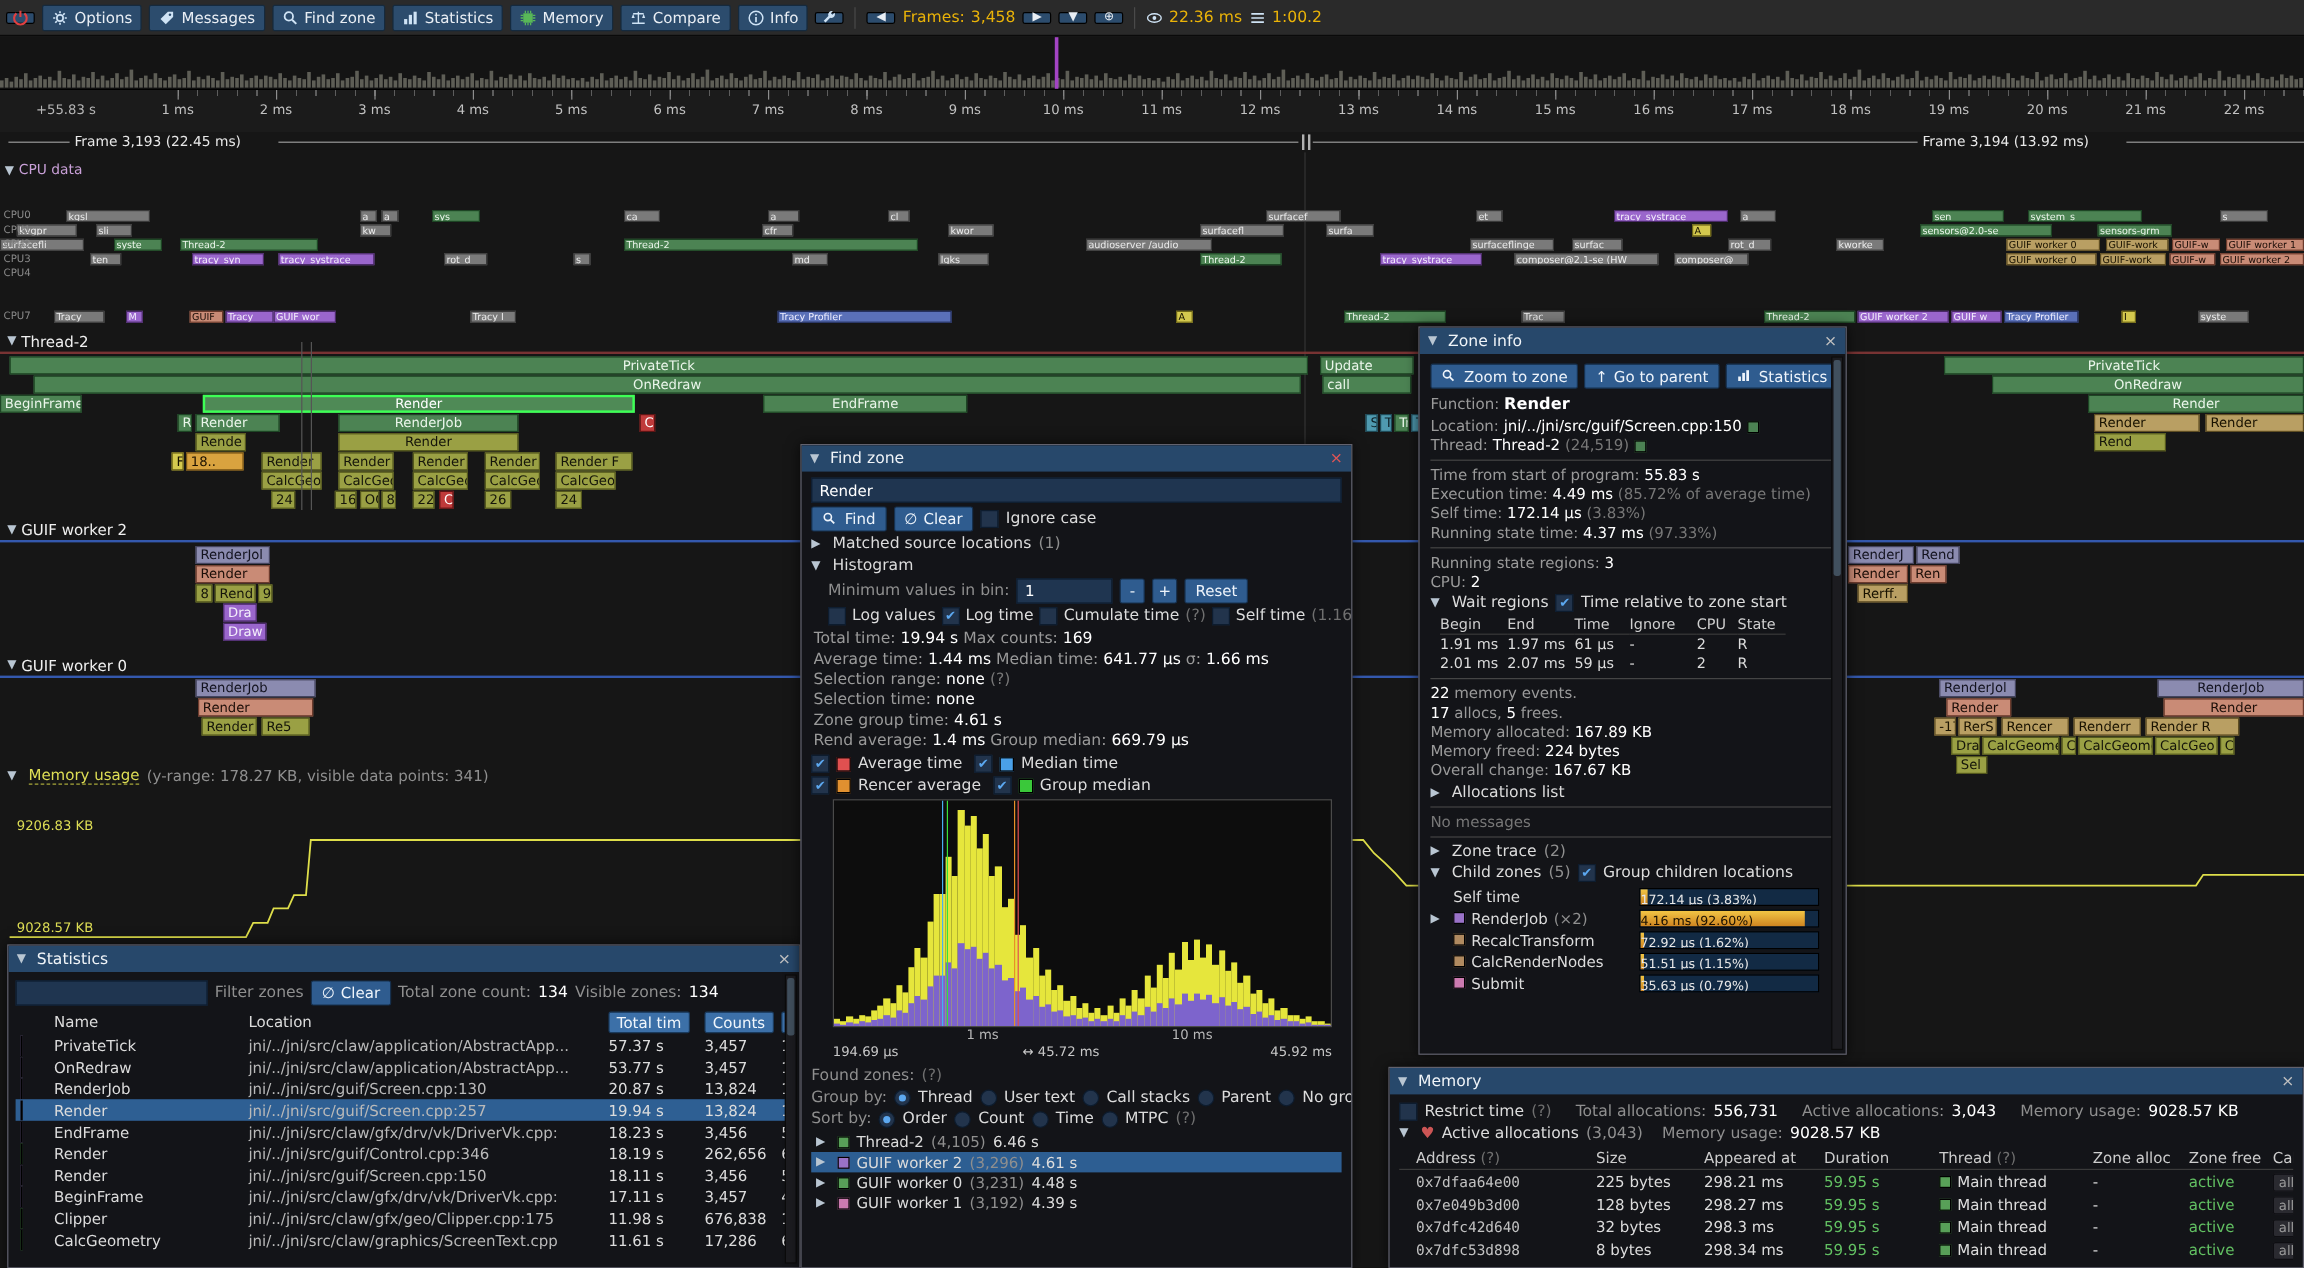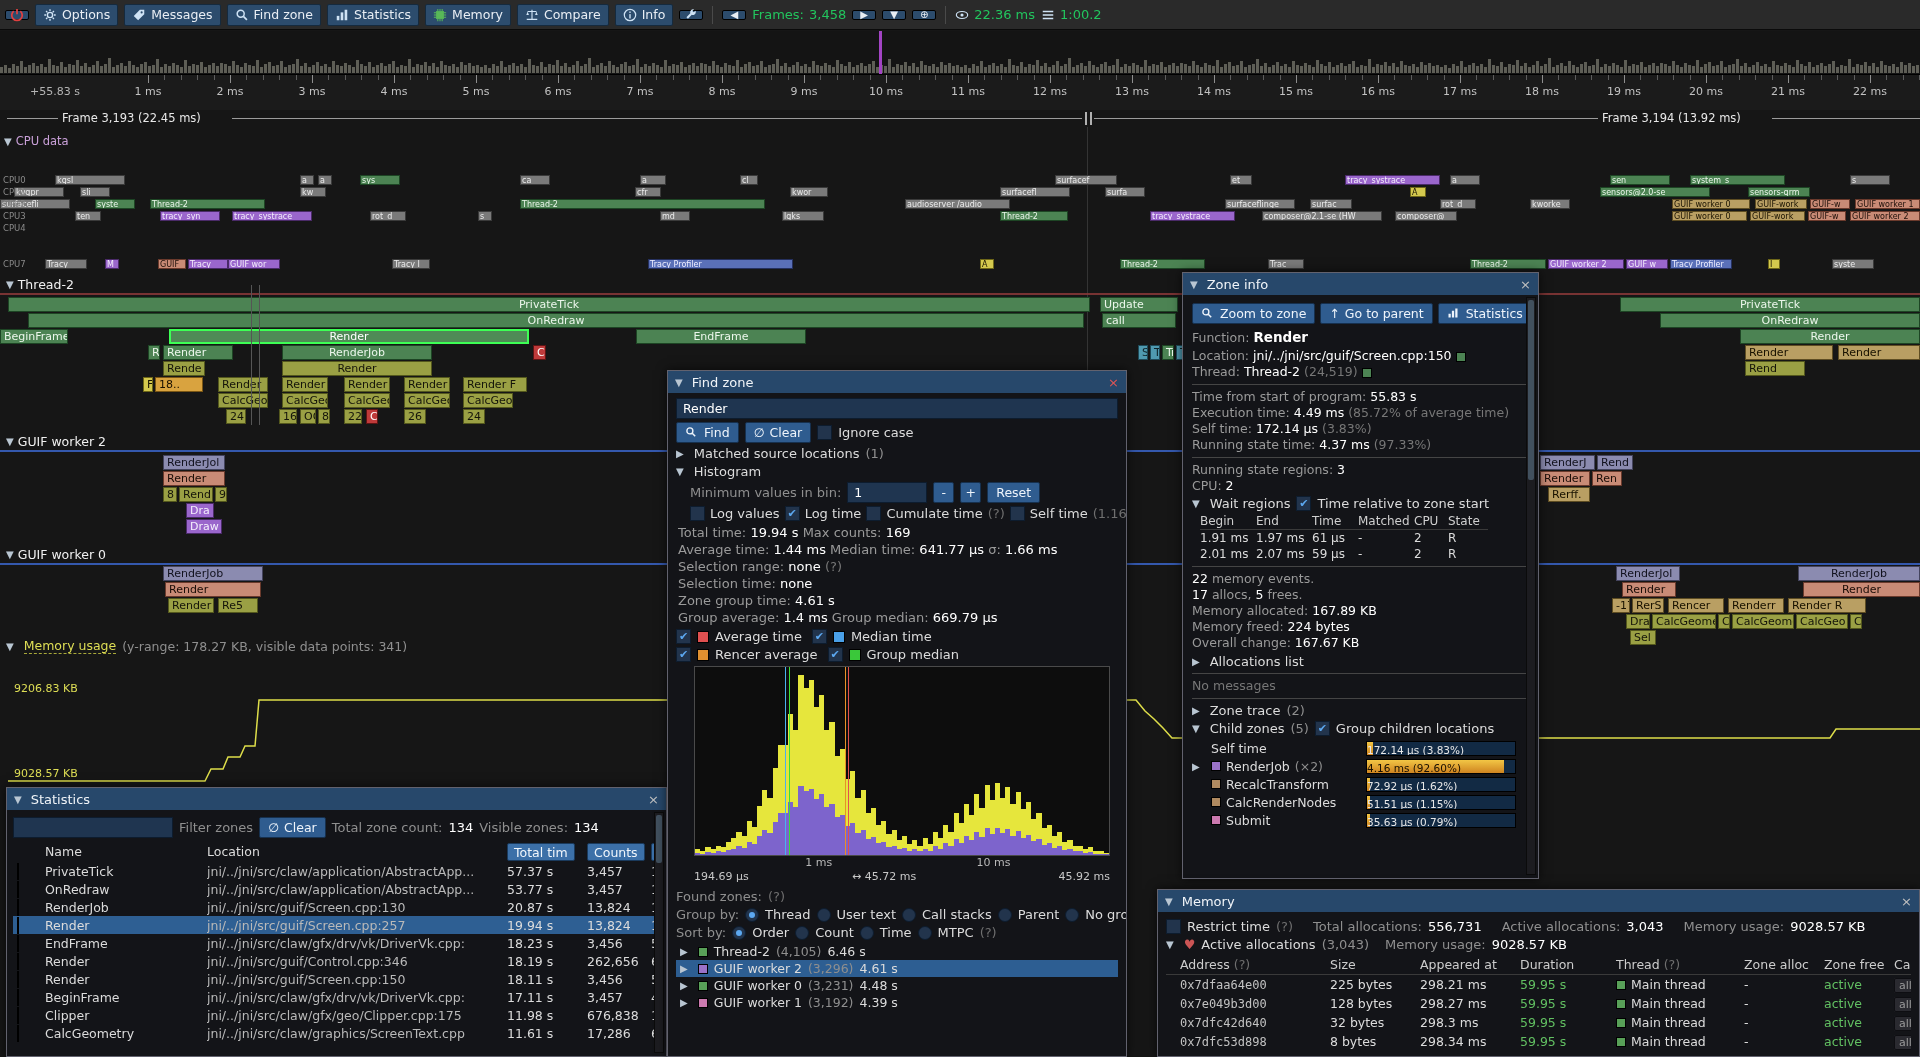--- a/index.html
+++ b/index.html
@@ -6,21 +6,21 @@
 html,body{width:1920px;height:1057px;overflow:hidden}
 body{background:#161616;font-family:"DejaVu Sans",sans-serif;font-size:13px;color:#dcdcdc;position:relative}
 .mut{color:#8f8f8f}.wht{color:#fff}.dim{color:#6f6f6f}
 .seg-k{color:#9a9a9a}.seg-v{color:#fff}.seg-m{color:#777}
 .tri{color:#b9c6d2;font-size:10px;margin-right:4px}
 
 .toolbar{position:absolute;top:0;left:0;right:0;height:30px;background:#2a2a2a;border-bottom:1px solid #0a0a0a;display:flex;align-items:center;gap:6px;padding:0 5px;z-index:20}
 .tbtn{display:inline-flex;align-items:center;gap:5px;background:#2c4c6d;border:1px solid #152a3e;border-radius:2px;padding:2px 7px;height:22px;color:#e9eef4;font-size:12.5px;cursor:default}
 .tbtn.sq{width:24px;justify-content:center;padding:2px 0;font-size:10px}
 .vsep{width:1px;height:18px;background:#4a4a4a;margin:0 3px}
-.tb-stat{display:inline-flex;align-items:center;gap:5px;color:#22c55e}
+.tb-stat{display:inline-flex;align-items:center;gap:5px;color:#eab308}
 .ticon{width:14px;height:14px;display:inline-block}
 
 .framestrip{position:absolute;top:31px;left:0;right:0;height:44px;background:#141414;border-bottom:1px solid #000;z-index:1}
 .fbar{position:absolute;bottom:1px;width:3px;background:#5e5e56}
 .fmarker{position:absolute;top:0;bottom:0;width:3px;background:#a344c4}
 .ruler{position:absolute;top:75px;left:0;right:0;height:35px;background:#1b1b1b;z-index:1}
 .ruler .subticks{position:absolute;top:0;left:148px;right:0;height:5px;background:repeating-linear-gradient(90deg,#5d5d5d 0 1px,transparent 1px 16.4px)}
 .rtick{position:absolute;top:0;width:1px;height:8px;background:#8e8e8e}
 .rlabel{position:absolute;top:10px;transform:translateX(-50%);font-size:11px;color:#c2c2c2;white-space:nowrap}
 .roffset{position:absolute;top:10px;left:30px;font-size:11px;color:#b5b5b5}
@@ -1116,21 +1116,21 @@
       <span class="cb"></span>
         <span>Self time</span>
         <span class="dim">(1.16%)</span>
     </div>
     <div id="fz-stat-lines" style="margin-left:2px">
         <div class="kvline"><span class="seg-k">Total time: </span><span class="seg-v">19.94 s</span><span class="seg-k">   Max counts: </span><span class="seg-v">169</span></div>
         <div class="kvline"><span class="seg-k">Average time: </span><span class="seg-v">1.44 ms</span><span class="seg-k">   Median time: </span><span class="seg-v">641.77 µs</span><span class="seg-k">   σ: </span><span class="seg-v">1.66 ms</span></div>
         <div class="kvline"><span class="seg-k">Selection range: </span><span class="seg-v">none</span><span class="seg-m">  (?)</span></div>
         <div class="kvline"><span class="seg-k">Selection time: </span><span class="seg-v">none</span></div>
         <div class="kvline"><span class="seg-k">Zone group time: </span><span class="seg-v">4.61 s</span></div>
-        <div class="kvline"><span class="seg-k">Group average: </span><span class="seg-v">1.4 ms</span><span class="seg-k">   Group median: </span><span class="seg-v">669.79 µs</span></div>
+        <div class="kvline"><span class="seg-k">Rend average: </span><span class="seg-v">1.4 ms</span><span class="seg-k">   Group median: </span><span class="seg-v">669.79 µs</span></div>
       </div>
     <div class="row" style="gap:10px" id="fz-legend1">
         <span class="row" style="margin: 0px;">
           <span class="cb">✔</span>
           <span class="sw" style="background: rgb(224, 80, 80);"></span>
           <span>Average time</span>
         </span>
         <span class="row" style="margin: 0px;">
           <span class="cb">✔</span>
           <span class="sw" style="background: rgb(74, 160, 232);"></span>
@@ -1512,21 +1512,21 @@
     <div class="row" style="margin:2px 0">
       <span class="tri">▼</span>
         <span>Wait regions</span>
       <span class="cb">✔</span>
         <span>Time relative to zone start</span>
     </div>
     <div class="wait-grid" id="zi-wait-head" style="margin-left:8px">
         <span class="hd">Begin</span>
         <span class="hd">End</span>
         <span class="hd">Time</span>
-        <span class="hd">Matched</span>
+        <span class="hd">Ignore</span>
         <span class="hd">CPU</span>
         <span class="hd">State</span>
       </div>
     <div id="zi-wait-rows" style="margin-left:8px">
         <div class="wait-grid">
           <span>1.91 ms</span>
           <span>1.97 ms</span>
           <span>61 µs</span>
           <span>-</span>
           <span>2</span>

